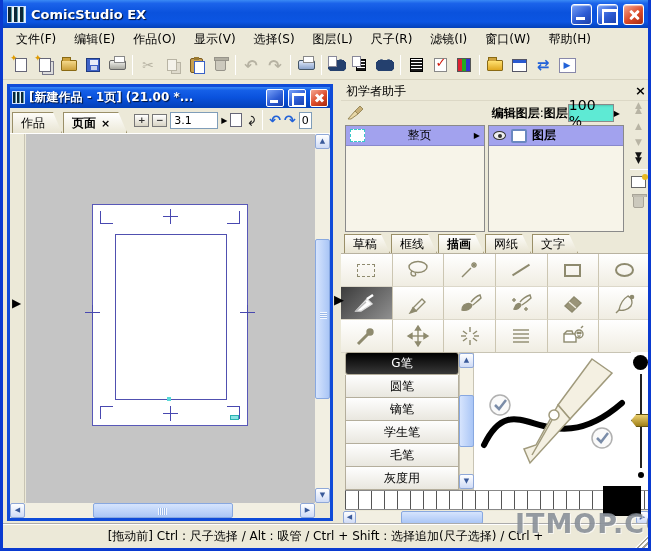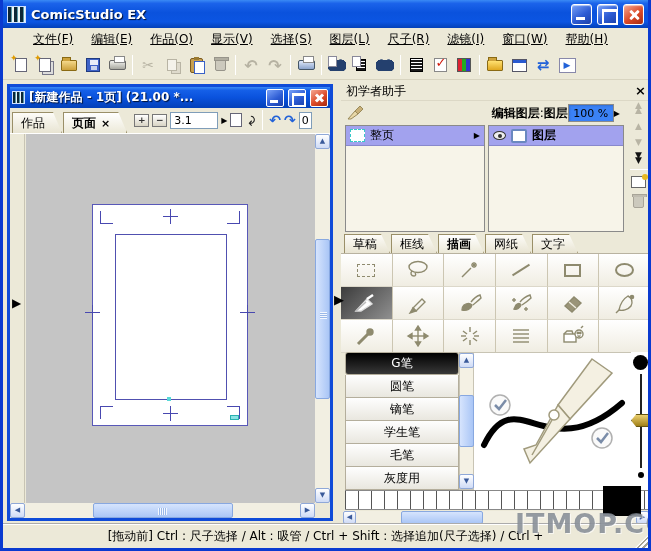--- a/index.html
+++ b/index.html
@@ -15,21 +15,21 @@
   #titlebar .wtitle { color:#fff; font-weight:bold; font-size:13px; text-shadow:1px 1px 1px #013; flex:1; }
   .wbtn { width:21px; height:21px; border:1px solid #fff; border-radius:3px; position:relative;
           background:linear-gradient(145deg,#7aa2f8,#2d5cd4 55%,#1b40aa); box-shadow:inset 0 1px 1px rgba(255,255,255,.6); }
   .wbtn.min::after { content:""; position:absolute; left:4px; bottom:4px; width:9px; height:3px; background:#fff; }
   .wbtn.max::after { content:""; position:absolute; left:4px; top:4px; width:12px; height:11px; border:2px solid #fff; border-top-width:3px; }
   .wbtn.close { background:linear-gradient(145deg,#f4a893,#dc4a28 55%,#a62b10); }
   .wbtn.close::before,.wbtn.close::after { content:""; position:absolute; left:9px; top:4px; width:3px; height:12px; background:#fff; border-radius:1px; }
   .wbtn.close::before { transform:rotate(45deg); } .wbtn.close::after { transform:rotate(-45deg); }
 
   
-  #menubar { height:23px; background:#ECE9D8; display:flex; align-items:center; padding-left:21px; font-size:12px;text-decoration:underline; }
+  #menubar { height:23px; background:#ECE9D8; display:flex; align-items:center; padding-left:4px; font-size:12px; }
   .mi { padding:3px 9px; white-space:nowrap; }
 
   
   #toolbar { height:29px; background:#ECE9D8; display:flex; align-items:center; padding-left:6px; overflow:hidden; border-bottom:1px solid #d8d4c0; }
   .tb { width:24px; height:24px; display:flex; align-items:center; justify-content:center; position:relative; flex:0 0 auto; }
   .tsep { width:1px; height:20px; background:#b2ae9e; border-right:1px solid #fff; margin:0 3px; flex:0 0 auto; }
   .pgico { width:12px; height:14px; background:#fff; border:1px solid #667; position:relative; }
   .sparkle { position:absolute; top:1px; left:1px; color:#e09b00; font-size:9px; line-height:1; }
   .folder { width:16px; height:11px; background:linear-gradient(#f4d88a,#cda23c); border:1px solid #8a6a14; position:relative; border-radius:1px; }
   .folder::before { content:""; position:absolute; top:-4px; left:0; width:7px; height:3px; background:#cda23c; border:1px solid #8a6a14; border-bottom:none; }
@@ -125,36 +125,36 @@
                    background:repeating-linear-gradient(90deg,#f4f8ff 0 1px,#9ab8e8 1px 2px); }
   #dgrip { position:absolute; right:0; bottom:0; width:15px; height:15px; background:#ECE9D8; }
 
   
   #panel { position:absolute; left:338px; top:82px; width:310px; height:442px; background:#ECE9D8; }
   #ptitle { height:19px; display:flex; align-items:center; padding:0 5px; font-size:12px; position:relative; border-bottom:1px solid #dcd8c6; }
   #pclose { position:absolute; right:3px; top:1px; width:15px; height:15px; display:flex; align-items:center; justify-content:center; font-weight:bold; font-size:13px; }
   #prow { position:absolute; left:0; top:19px; right:26px; height:24px; display:flex; align-items:center; padding:0 5px; font-size:12px; }
   #prow .sp { flex:1; }
   .bld { font-weight:bold; }
-  .opbox { width:46px; height:18px; background:#3b82f6; border:1px solid #8a8a8a; box-shadow:inset 1px 1px 2px rgba(0,0,0,.15);
-           font-size:11px; display:flex; align-items:center; justify-content:center; }
+  .opbox { width:46px; height:18px; background:#5eead4; border:1px solid #8a8a8a; box-shadow:inset 1px 1px 2px rgba(0,0,0,.15);
+           font-size:14px; display:flex; align-items:center; justify-content:center; }
   #sidecol { position:absolute; right:1px; top:21px; width:23px; display:flex; flex-direction:column; align-items:center; }
   .dbla { display:flex; flex-direction:column; line-height:5px; font-size:9px; }
   .gr { color:#b8b4a4; } .bk { color:#111; }
   .sc-sep { width:18px; height:1px; background:#b8b4a4; border-bottom:1px solid #fff; margin:6px 0; }
   .newlayer { width:15px; height:12px; background:#fff; border:1px solid #666; position:relative; }
   .newlayer::after { content:""; position:absolute; top:-3px; right:-3px; width:6px; height:6px; background:#e8b820; border-radius:50%; }
   .ptrash { width:11px; height:12px; background:#ccc9bd; border:1px solid #a8a498; border-radius:0 0 2px 2px; position:relative; margin-top:8px; }
   .ptrash::before { content:""; position:absolute; top:-3px; left:-2px; width:13px; height:2px; background:#c0bcb0; border:1px solid #a8a498; border-bottom:none; }
 
   .listbox { position:absolute; top:43px; height:107px; background:#f7f4e9; border:1px solid #8a8a8a; overflow:hidden; }
   #listL { left:4px; width:140px; } #listR { left:147px; width:136px; }
   .lrow { height:20px; background:#a2a2ee; display:flex; align-items:center; gap:5px; padding:0 4px; font-size:12px; border-bottom:1px solid #8888cc; }
   .selbox { width:15px; height:13px; background:#fff; border:1px dashed #38c8c8; flex:0 0 auto; }
-  .lrow .grow { flex:1; }
+  .lrow .grow { flex:1;text-align:center; }
   .eye { width:13px; height:9px; border:1px solid #333; border-radius:50%; position:relative; flex:0 0 auto; background:#eee; }
   .eye::after { content:""; position:absolute; left:4px; top:2px; width:4px; height:4px; background:#333; border-radius:50%; }
   .lthumb { width:16px; height:14px; background:#fff; border:2px solid #6a88c0; border-radius:2px; flex:0 0 auto; }
 
   #ptabs { position:absolute; left:3px; top:150px; right:0; height:21px; display:flex; align-items:flex-end; gap:1px; }
   #ptabs .tab { height:19px; padding:0 12px 0 8px; }
 
   #tgrid { position:absolute; left:0; top:171px; width:310px; height:100px; background:#fff;
            display:grid; grid-template-columns:repeat(6,1fr); grid-auto-rows:33px; border-top:1px solid #b8b2a0; border-bottom:2px solid #b8b2a0; }
   .tcell { border-right:1px solid #ccc6b2; border-bottom:1px solid #dcd8ca; background:linear-gradient(#ffffff,#f0ede2);

